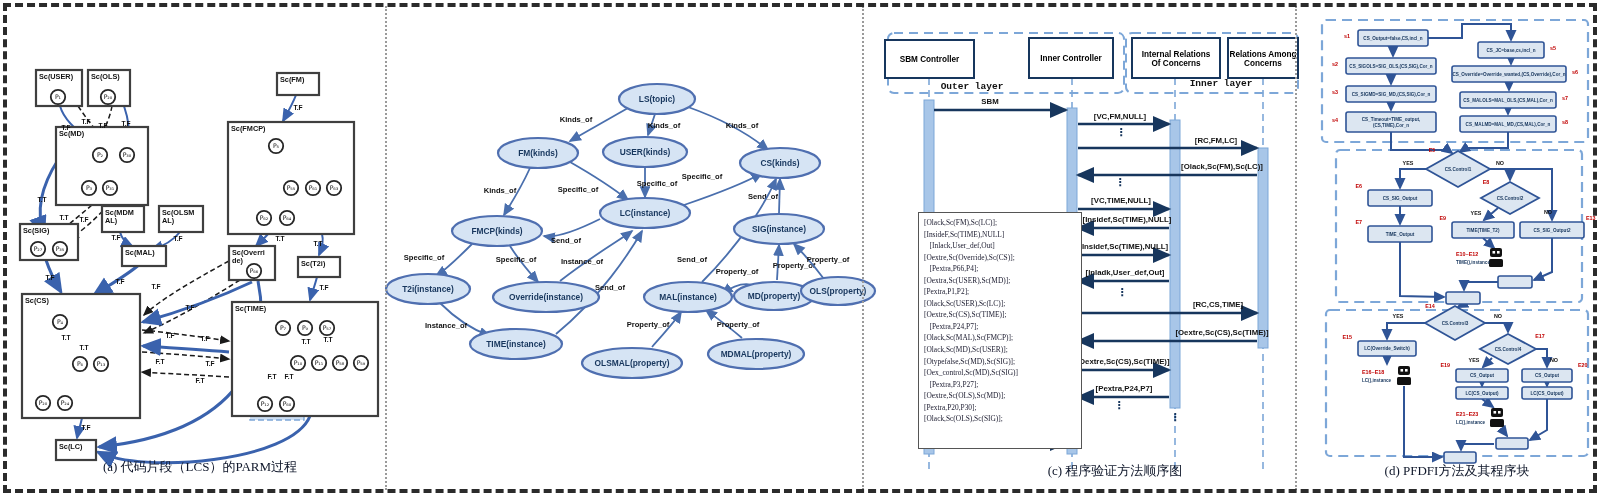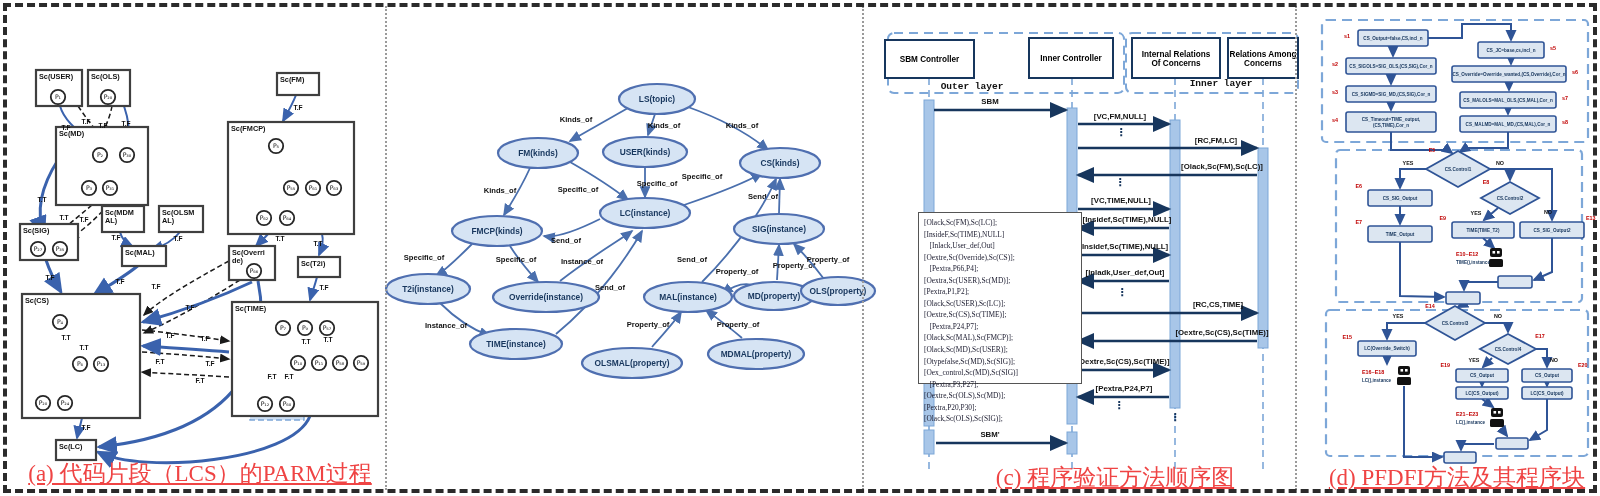--- a/index.html
+++ b/index.html
@@ -3,21 +3,21 @@
 <meta charset="utf-8">
 <style>
   html,body{margin:0;padding:0;background:#fff;}
   #fig{position:relative;width:1600px;height:496px;background:#fff;overflow:hidden;
        font-family:"Liberation Sans",sans-serif;}
   #outerborder{position:absolute;left:3px;top:3px;right:3px;bottom:3px;
        border:4px dashed #2b2b2b;pointer-events:none;}
   .sep{position:absolute;top:6px;bottom:6px;width:0;border-left:2px dotted #9a9a9a;}
   #svg{position:absolute;left:0;top:0;}
   .cap{position:absolute;font-family:"Liberation Serif","DejaVu Serif",serif;
-       font-size:23px;color:#ef4444;white-space:nowrap;transform:translateX(-50%);text-decoration:underline;}
+       font-size:13px;color:#0f172a;white-space:nowrap;transform:translateX(-50%);}
   #note{position:absolute;background:#fff;border:1.2px solid #555;
        font-family:"Liberation Serif","DejaVu Serif",serif;font-size:7.4px;line-height:11.55px;
        color:#1a1a2e;padding:4px 3px 2px 5px;white-space:pre;box-sizing:border-box;}
   
   text{fill:#111;}
   .bx{font:bold 7.3px "Liberation Sans",sans-serif;fill:#111;}
   .pl{font:6.2px "DejaVu Sans",sans-serif;fill:#111;}
   .gl{font:bold 7px "Liberation Sans",sans-serif;fill:#17365d;}
   .lab{font:bold 6.6px "Liberation Sans",sans-serif;fill:#111;}
   .bnode{font:bold 8.4px "Liberation Sans",sans-serif;fill:#17365d;}
@@ -472,21 +472,21 @@
         <text x="1500" y="165" class="dyn" text-anchor="middle"><tspan x="1500" dy="0">NO</tspan></text>
         <text x="1476" y="215" class="dyn" text-anchor="middle"><tspan x="1476" dy="0">YES</tspan></text>
         <text x="1548" y="214" class="dyn" text-anchor="middle"><tspan x="1548" dy="0">NO</tspan></text>
         <text x="1398" y="318" class="dyn" text-anchor="middle"><tspan x="1398" dy="0">YES</tspan></text>
         <text x="1498" y="318" class="dyn" text-anchor="middle"><tspan x="1498" dy="0">NO</tspan></text>
         <text x="1474" y="362" class="dyn" text-anchor="middle"><tspan x="1474" dy="0">YES</tspan></text>
         <text x="1554" y="362" class="dyn" text-anchor="middle"><tspan x="1554" dy="0">NO</tspan></text>
       </g>
   </svg>
 
-  <div id="note" style="left: 918px; top: 212px; width: 164px; height: 172px;">[Olack,Sc(FM),Sc(LC)];
+  <div id="note" style="left: 918px; top: 212px; width: 164px; height: 237px;">[Olack,Sc(FM),Sc(LC)];
 [InsideF,Sc(TIME),NULL]
    [Inlack,User_def,Out]
 [Oextre,Sc(Override),Sc(CS)];
    [Pextra,P66,P4];
 [Oextra,Sc(USER),Sc(MD)];
 [Pextra,P1,P2];
 [Olack,Sc(USER),Sc(LC)];
 [Oextre,Sc(CS),Sc(TIME)];
    [Pextra,P24,P7];
 [Olack,Sc(MAL),Sc(FMCP)];

